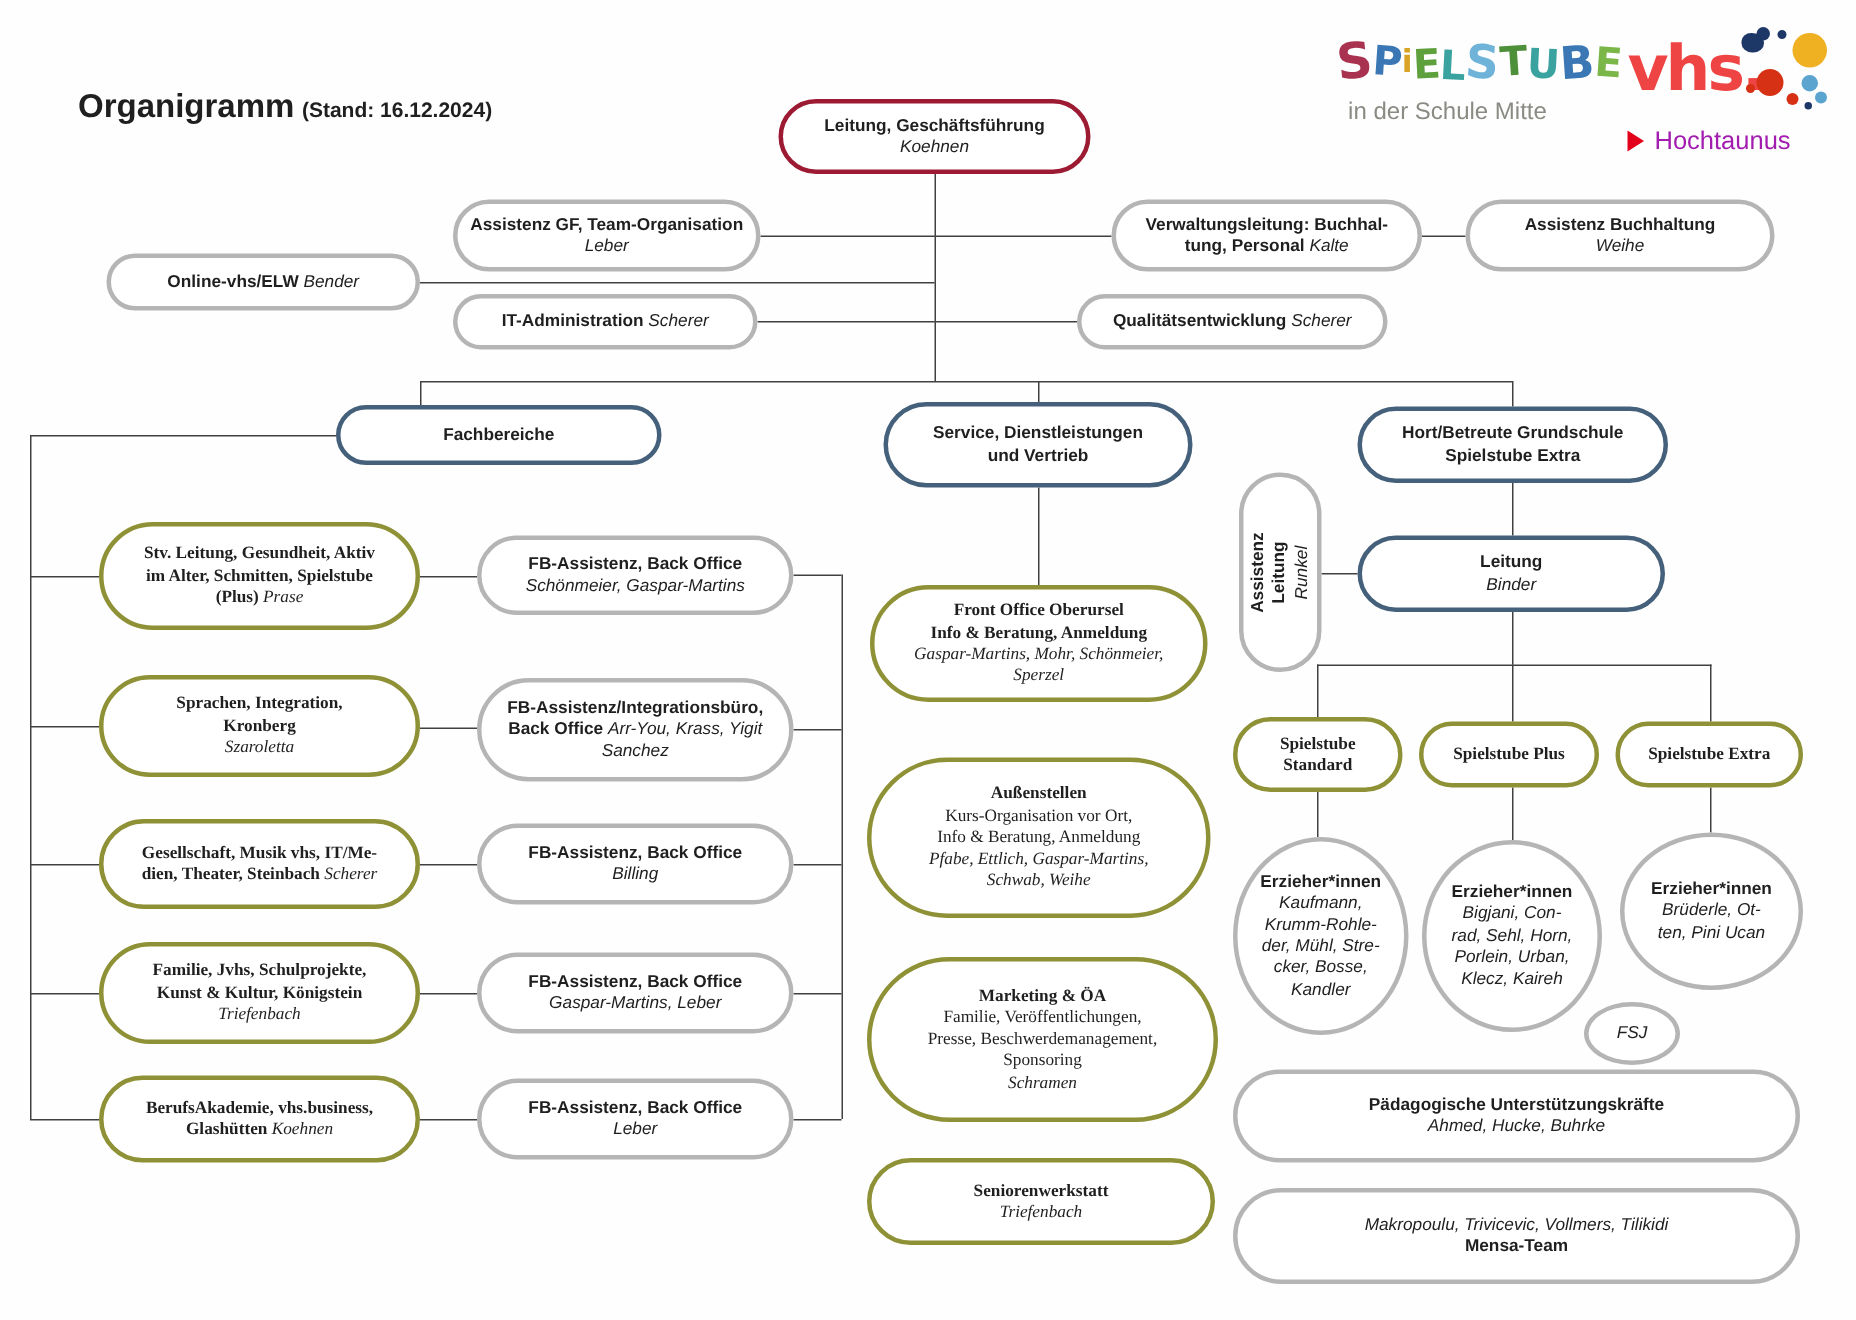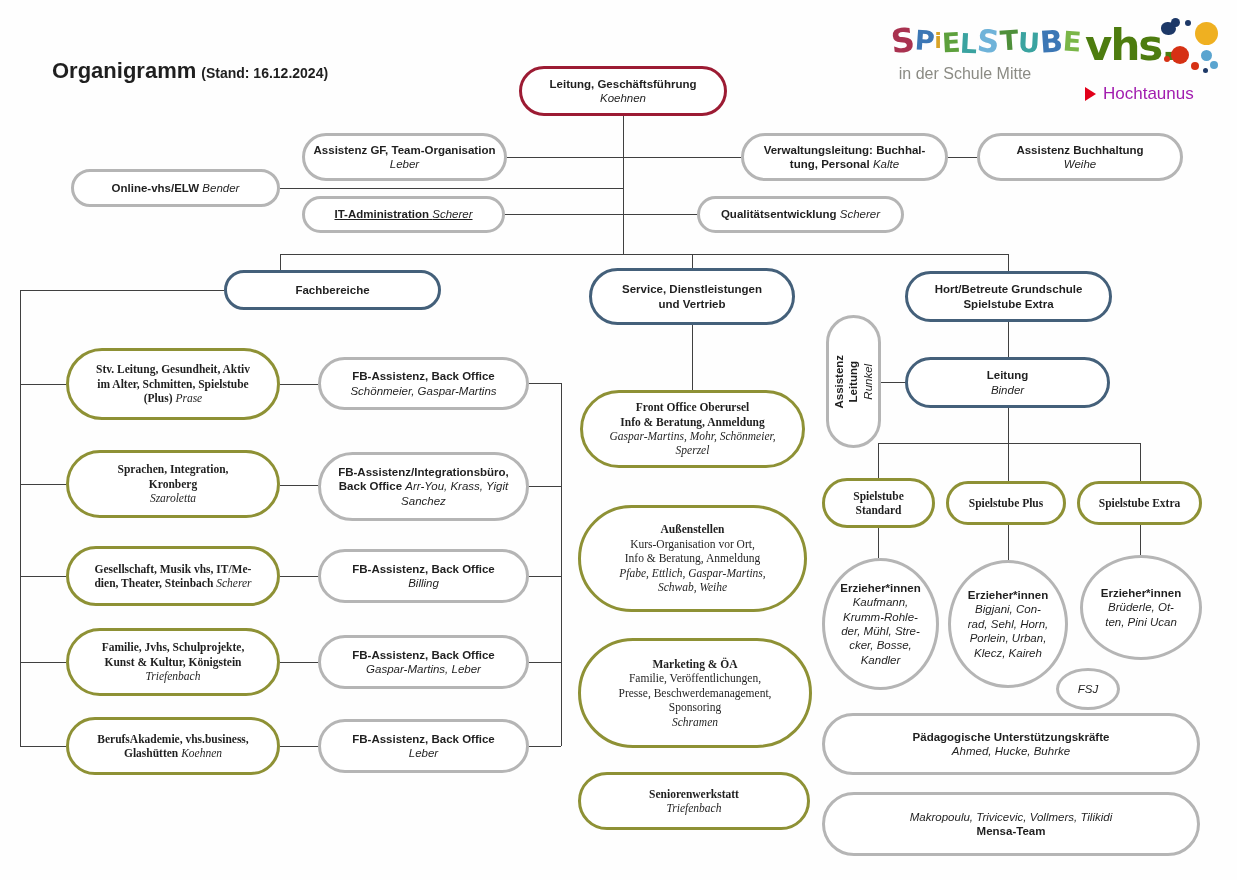--- a/index.html
+++ b/index.html
@@ -38,21 +38,21 @@
   .sp-word span:nth-child(7){ transform:translateY(-2px) rotate(-4deg); }
   .sp-word span:nth-child(8){ transform:rotate(3deg); }
   .sp-word span:nth-child(9){ font-size:30px; transform:rotate(-4deg); }
   .sp-word span:nth-child(10){ transform:translateY(-1px) rotate(4deg); }
   .sp-sub { margin-top:8px; font-size:16px; color:#8b8b84; white-space:nowrap; }
 
   
   .logo-vhs { position:absolute; left:1085px; top:24px; width:130px; }
   .vhs-top { position:relative; height:52px; }
   .vhs-word { font-family:"DejaVu Sans", sans-serif; font-weight:bold; font-size:42px; line-height:44px;
-              color:#4d7c0f; letter-spacing:-2px; }
+              color:#ef4444; letter-spacing:-2px; }
   .vhs-dots { position:absolute; left:76px; top:-6px; width:60px; height:62px; display:block; }
   .vhs-dots i { position:absolute; border-radius:50%; display:block; }
   .d-navy { background:#1d3867; } .d-yellow { background:#efb021; }
   .d-red { background:#d63114; } .d-lblue { background:#5aa4cf; }
   .vhs-bottom { margin-top:8px; display:flex; align-items:center; }
   .vhs-arrow { width:0; height:0; border-left:11px solid #e2001a; border-top:7px solid transparent;
                border-bottom:7px solid transparent; margin-right:7px; }
   .vhs-region { font-size:17px; color:#a21caf; }
 </style>
 </head>
@@ -156,26 +156,26 @@
         <div class="node-text">
           <div><span class="b">Assistenz Buchhaltung</span></div>
           <div><span class="i">Weihe</span></div>
         </div>
       </div>
       <div class="node gray" style="left: 71px; top: 169px; width: 209px; height: 38px; border-radius: 19px;">
         <div class="node-text">
           <div><span class="b">Online-vhs/ELW </span><span class="i">Bender</span></div>
         </div>
       </div>
-      <div class="node gray" style="left: 302px; top: 196px; width: 203px; height: 37px; border-radius: 18.5px; text-decoration: underline;">
+      <div class="node gray" style="left: 302px; top: 196px; width: 203px; height: 37px; border-radius: 18.5px;">
         <div class="node-text">
           <div><span class="b">IT-Administration </span><span class="i">Scherer</span></div>
         </div>
       </div>
-      <div class="node gray" style="left: 697px; top: 196px; width: 207px; height: 37px; border-radius: 18.5px;">
+      <div class="node gray" style="left: 718px; top: 196px; width: 207px; height: 37px; border-radius: 18.5px;">
         <div class="node-text">
           <div><span class="b">Qualitätsentwicklung </span><span class="i">Scherer</span></div>
         </div>
       </div>
       <div class="node blue" style="left: 224px; top: 270px; width: 217px; height: 40px; border-radius: 20px;">
         <div class="node-text">
           <div><span class="b">Fachbereiche</span></div>
         </div>
       </div>
       <div class="node blue" style="left: 589px; top: 268px; width: 206px; height: 57px; border-radius: 28.5px;">

